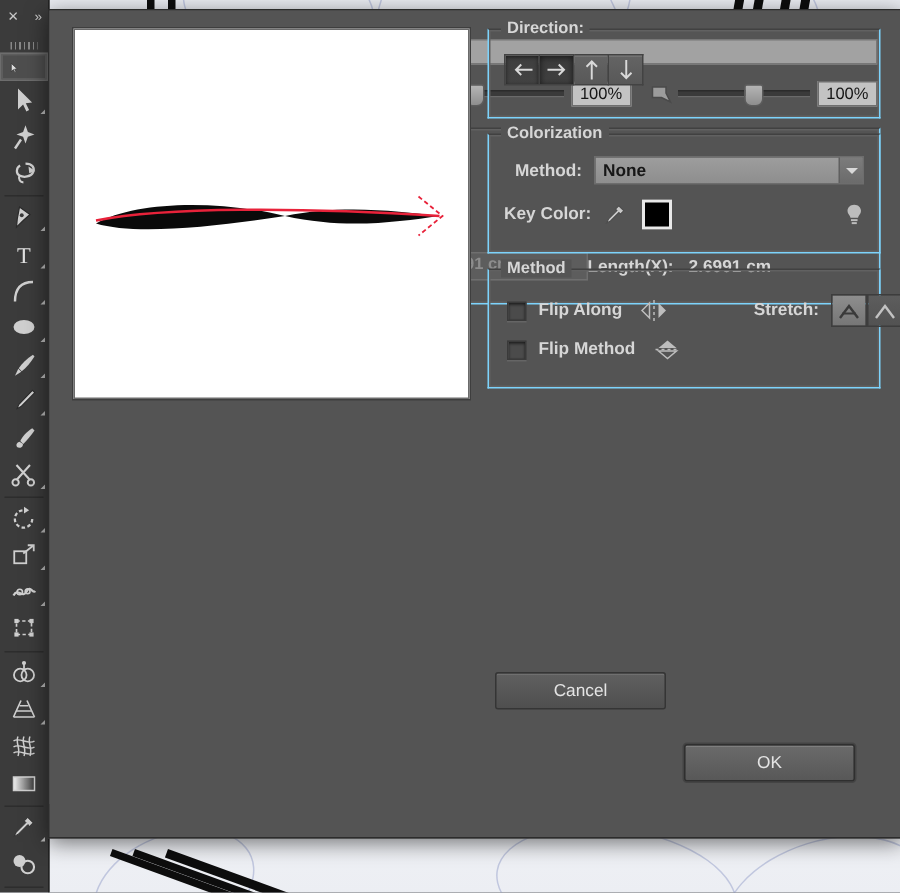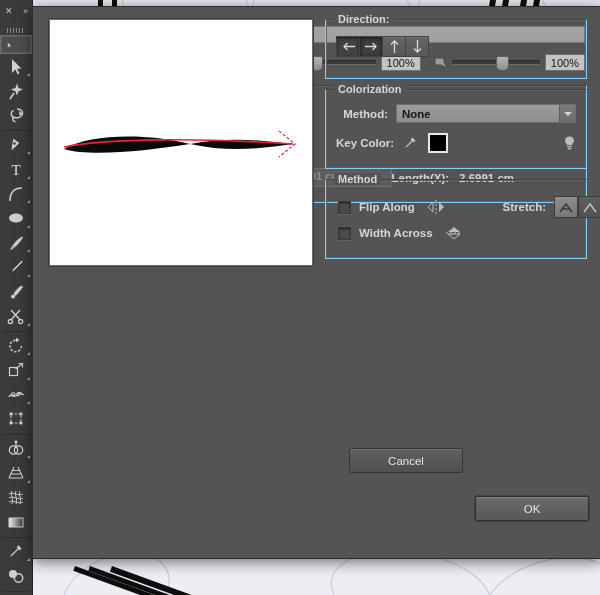--- a/index.html
+++ b/index.html
@@ -471,30 +471,30 @@
           <span class="ovbtn off">
             <svg width="16" height="13" viewBox="0 0 16 13">
               <path d="M2 11 L8 3 L14 11" fill="none" stroke="#c2c2c2" stroke-width="1.6"></path>
             </svg>
           </span>
         </span>
       </div>
 
       <div class="row" style="position:absolute;left:12px;top:45px;width:236px;">
         <span class="cbx"></span>
-        <span class="lbl" style="margin-left:8px;">Width Across</span>
+        <span class="lbl" style="margin-left:8px;">Flip Method</span>
         <span style="margin-left:12px;display:flex;">
           <svg width="18" height="16" viewBox="0 0 18 16">
             <path d="M3 7 L9 2 L15 7 Z" fill="#bdbdbd"></path>
             <path d="M3 9 L9 14 L15 9 Z" fill="none" stroke="#bdbdbd" stroke-width="1"></path>
             <path d="M1 8 H17" stroke="#bdbdbd" stroke-width="1" stroke-dasharray="2,2"></path>
           </svg>
         </span>
       </div>
     </div>
 
-    <div style="position:absolute;right:12px;bottom:15px;display:flex;gap:12px;">
+    <div style="position:absolute;right:31px;bottom:15px;display:flex;gap:12px;">
       <div class="pbtn">Cancel</div>
       <div class="pbtn primary">OK</div>
     </div>
 
   </div>
 </div>
 
 </body></html>

